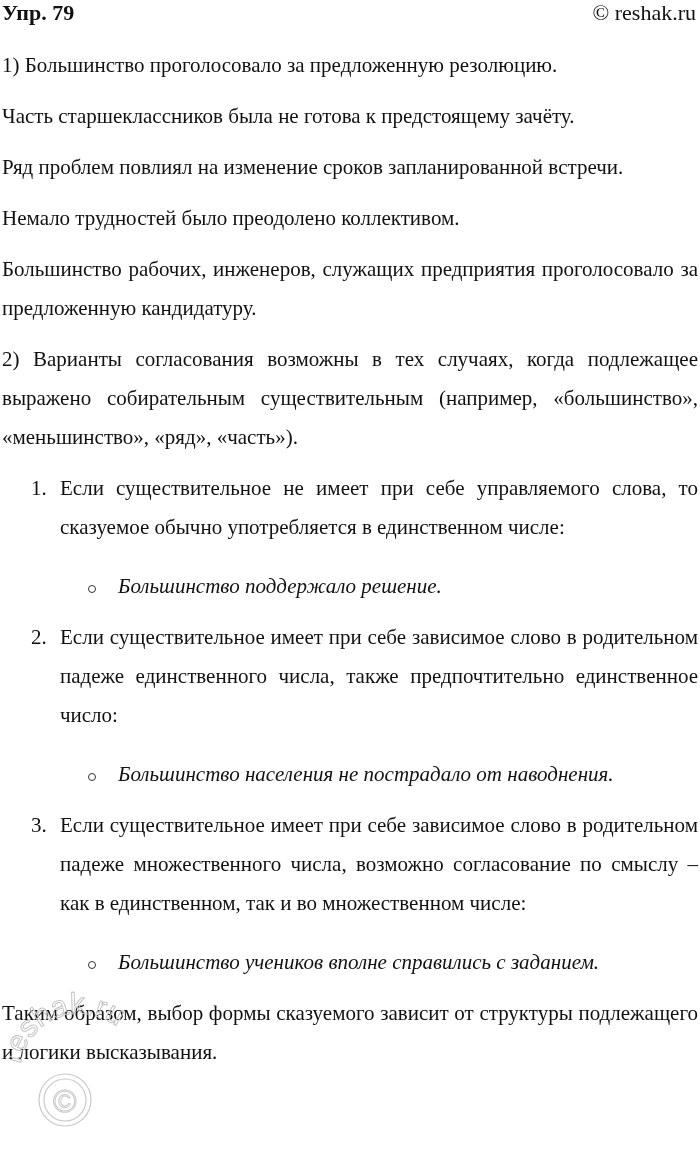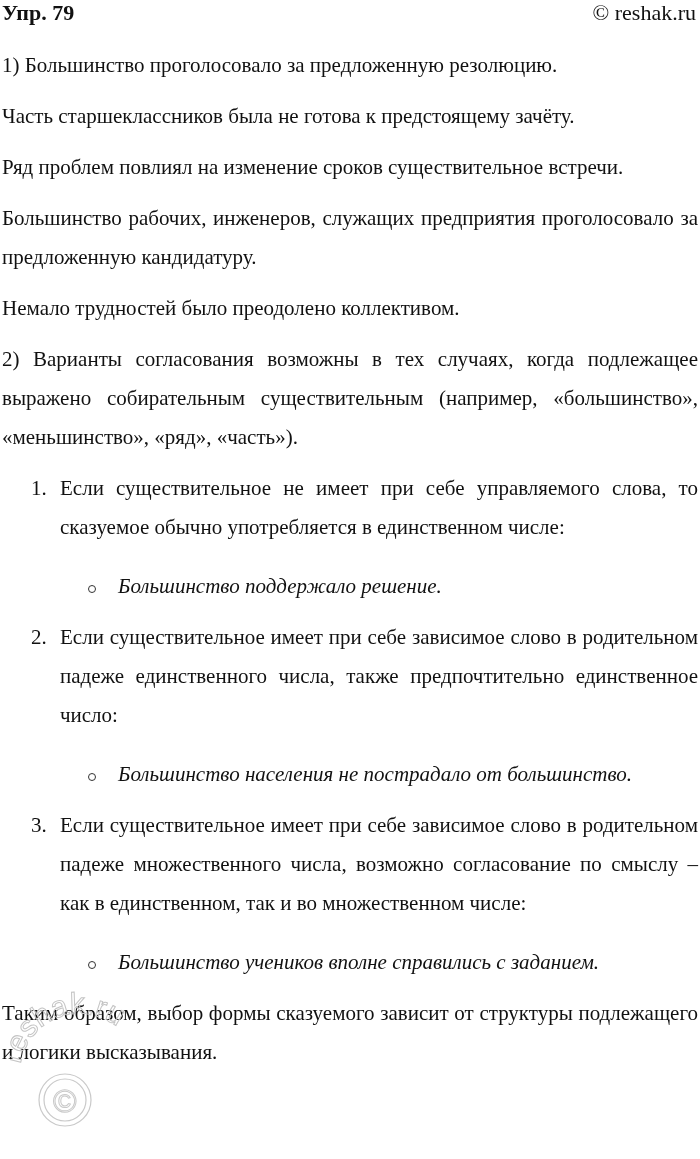--- a/index.html
+++ b/index.html
@@ -42,44 +42,44 @@
 <body>
 
 <div class="header">
   <div class="ex-title">Упр. 79</div>
   <div class="copyright">© reshak.ru</div>
 </div>
 
 <div class="content">
   <p class="p">1) Большинство проголосовало за предложенную резолюцию.</p>
   <p class="p">Часть старшеклассников была не готова к предстоящему зачёту.</p>
-  <p class="p">Ряд проблем повлиял на изменение сроков существительное встречи.</p>
+  <p class="p">Ряд проблем повлиял на изменение сроков запланированной встречи.</p>
+  <p class="p">Немало трудностей было преодолено коллективом.</p>
   <p class="p">Большинство рабочих, инженеров, служащих предприятия проголосовало за предложенную кандидатуру.</p>
-  <p class="p">Немало трудностей было преодолено коллективом.</p>
 
   <p class="p">2) Варианты согласования возможны в тех случаях, когда подлежащее выражено собирательным существительным (например, «большинство», «меньшинство», «ряд», «часть»).</p>
 
   <ol class="list">
     <li>
       <span class="num">1.</span>
       <span>Если существительное не имеет при себе управляемого слова, то сказуемое обычно употребляется в единственном числе:</span>
       <ul class="sub">
         <li>
           <span class="bullet"></span>
           <span class="sub-text">Большинство поддержало решение.</span>
         </li>
       </ul>
     </li>
     <li>
       <span class="num">2.</span>
       <span>Если существительное имеет при себе зависимое слово в родительном падеже единственного числа, также предпочтительно единственное число:</span>
       <ul class="sub">
         <li>
           <span class="bullet"></span>
-          <span class="sub-text">Большинство населения не пострадало от большинство.</span>
+          <span class="sub-text">Большинство населения не пострадало от наводнения.</span>
         </li>
       </ul>
     </li>
     <li>
       <span class="num">3.</span>
       <span>Если существительное имеет при себе зависимое слово в родительном падеже множественного числа, возможно согласование по смыслу – как в единственном, так и во множественном числе:</span>
       <ul class="sub">
         <li>
           <span class="bullet"></span>
           <span class="sub-text">Большинство учеников вполне справились с заданием.</span>

